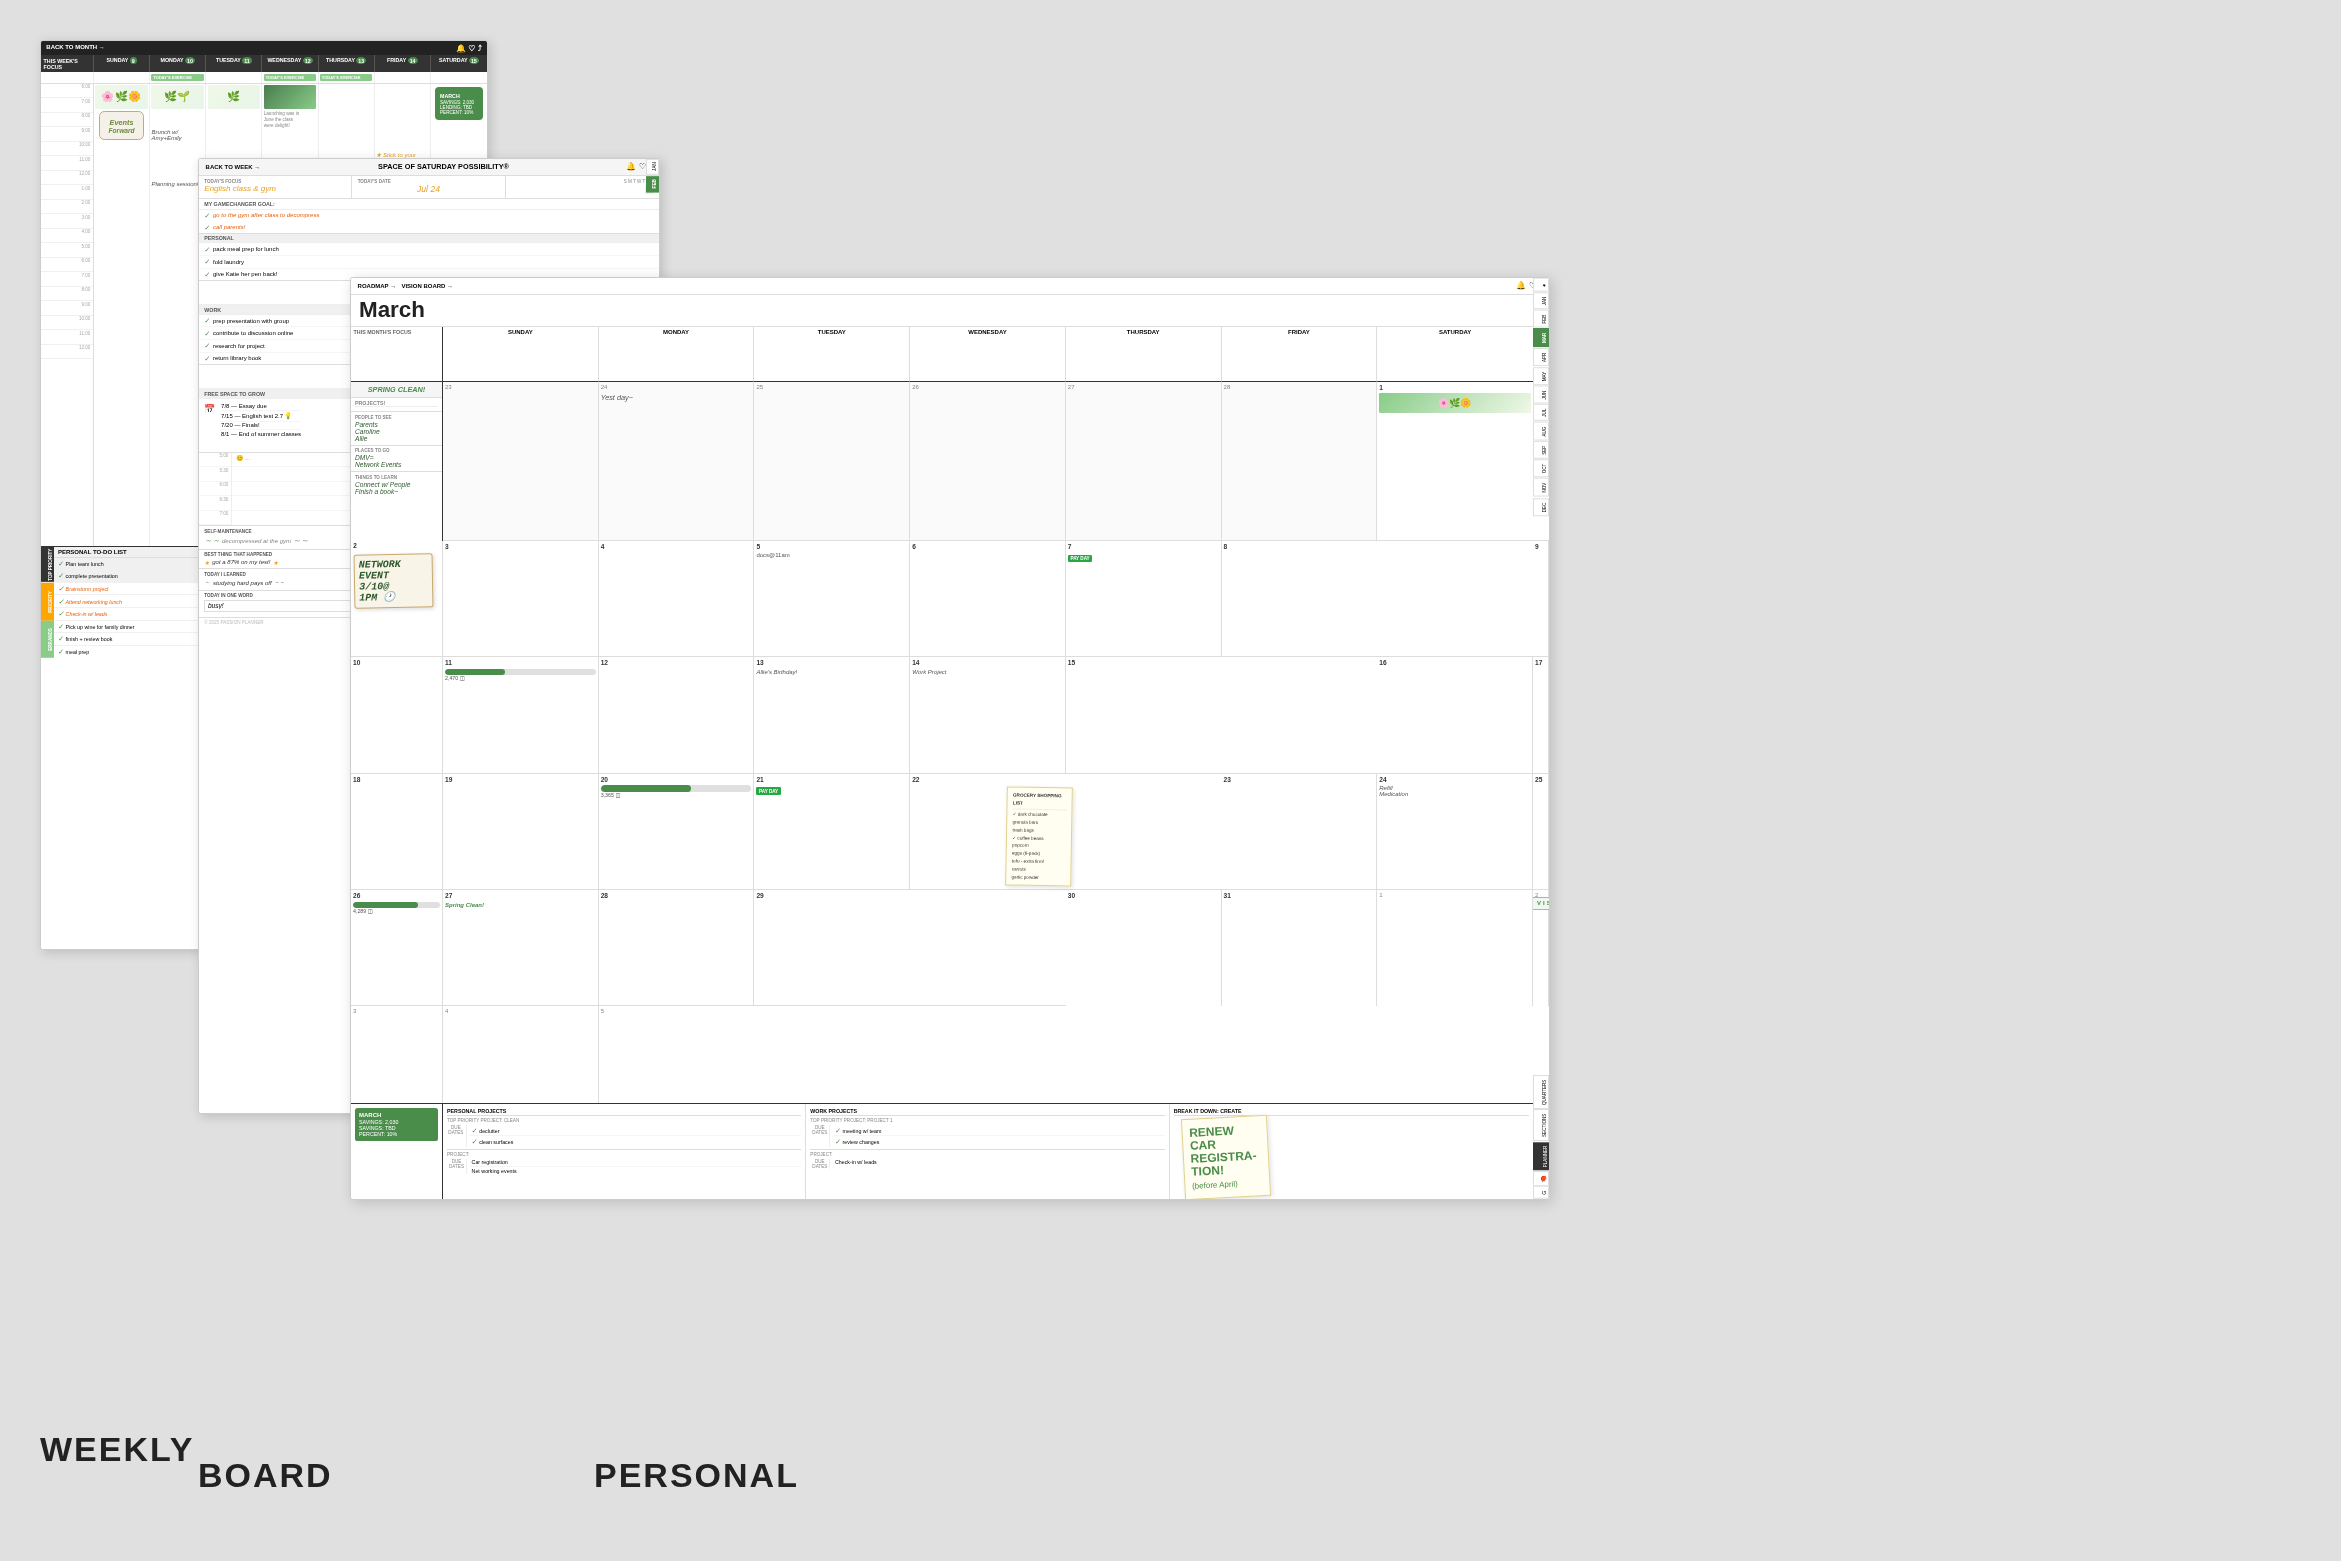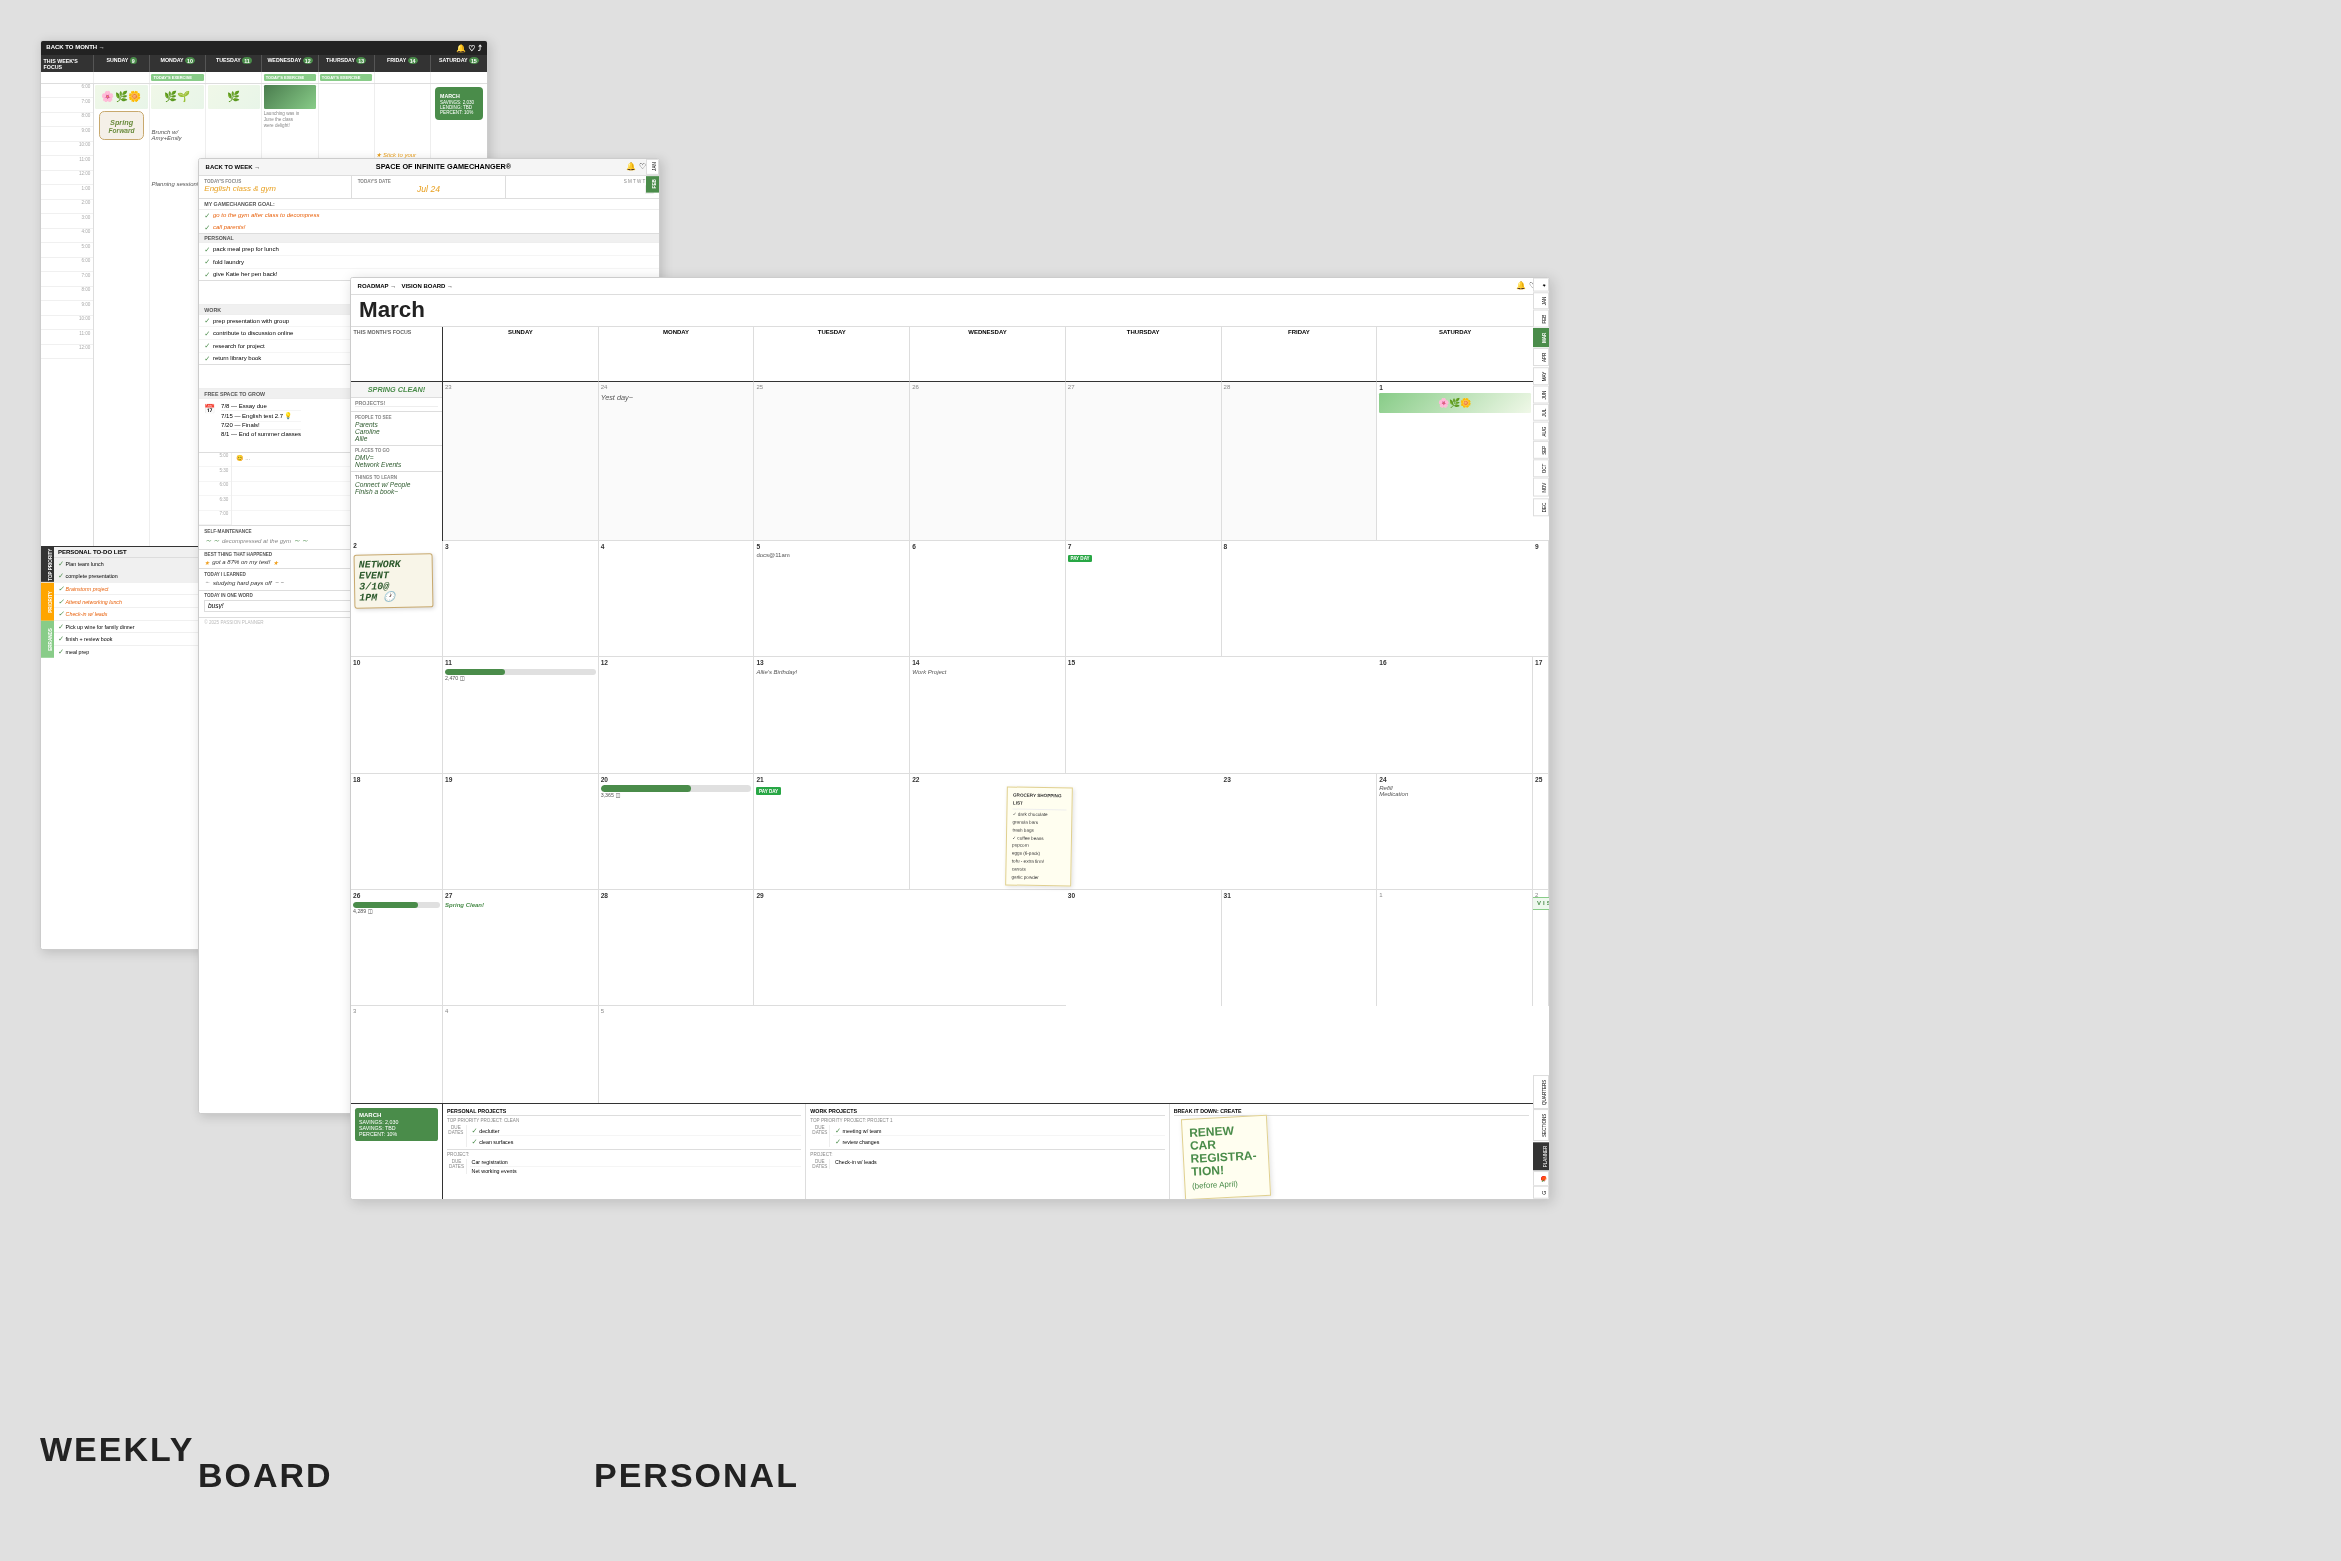--- a/index.html
+++ b/index.html
@@ -174,21 +174,21 @@
         <div style="font-size:4.6px; color:#aaa; text-align:right; padding:0.7px 2.6px; height:14.5px; border-bottom:0.7px solid #f0f0f0;">8:00</div>
         <div style="font-size:4.6px; color:#aaa; text-align:right; padding:0.7px 2.6px; height:14.5px; border-bottom:0.7px solid #f0f0f0;">9:00</div>
         <div style="font-size:4.6px; color:#aaa; text-align:right; padding:0.7px 2.6px; height:14.5px; border-bottom:0.7px solid #f0f0f0;">10:00</div>
         <div style="font-size:4.6px; color:#aaa; text-align:right; padding:0.7px 2.6px; height:14.5px; border-bottom:0.7px solid #f0f0f0;">11:00</div>
         <div style="font-size:4.6px; color:#aaa; text-align:right; padding:0.7px 2.6px; height:14.5px; border-bottom:0.7px solid #f0f0f0;">12:00</div>
       </div>
 
       <div style="border-right:0.7px solid #eee; padding:1.3px; position:relative;">
         <div style="height:24px;" class="floral-decoration">🌸🌿🌼</div>
         <div style="margin-top:2.6px;" class="spring-badge">
-          <div style="font-size:7.3px; color:#6b8c3e; font-style:italic; font-weight:bold;">Spring</div>
+          <div style="font-size:7.3px; color:#6b8c3e; font-style:italic; font-weight:bold;">Events</div>
           <div style="font-size:6.6px; color:#6b8c3e;">Forward</div>
         </div>
       </div>
 
       <div style="border-right:0.7px solid #eee; padding:1.3px;">
         <div style="height:24px;" class="floral-decoration">🌿🌱</div>
         <div style="margin-top:20px; font-size:6px; color:#555; font-style:italic;">Brunch w/ Amy+Emily</div>
         <div style="margin-top:40px; font-size:6px; color:#555; font-style:italic;">Planning session!</div>
       </div>
 
@@ -257,21 +257,21 @@
       </div>
     </div>
   </div>
 
   <div style="position:absolute; left:40px; bottom:92px; font-size:34px; font-weight:bold; color:#222; letter-spacing:2px;margin-top:28px;">WEEKLY</div>
 
   <div class="daily-planner">
 
     <div style="display:flex; justify-content:space-between; align-items:center; padding:3.3px 6.6px; border-bottom:0.7px solid #ddd; background:#f5f5f5;">
       <span style="font-size:6px; font-weight:bold; cursor:pointer;">BACK TO WEEK →</span>
-      <span style="font-size:7.3px; font-weight:bold;">SPACE OF INFINITE GAMECHANGER®</span>
+      <span style="font-size:7.3px; font-weight:bold;">SPACE OF SATURDAY POSSIBILITY®</span>
       <span style="font-size:8px;">🔔 ♡ ⤴</span>
     </div>
 
     <div style="position:absolute; right:0; top:0; width:13px; display:flex; flex-direction:column; z-index:10;">
       <div style="background:white; border:0.7px solid #ddd; writing-mode:vertical-lr; transform:rotate(180deg); font-size:4.6px; padding:2.6px 1.3px; text-align:center; margin-bottom:0.7px; cursor:pointer;">JAN</div>
       <div style="background:#4a8c4a; color:white; border:0.7px solid #4a8c4a; writing-mode:vertical-lr; transform:rotate(180deg); font-size:4.6px; padding:2.6px 1.3px; text-align:center; margin-bottom:0.7px; cursor:pointer; font-weight:bold;">FEB</div>
     </div>
 
     <div style="display:grid; grid-template-columns:1fr 1fr 1fr; border-bottom:0.7px solid #ddd; padding:0;">
       <div style="padding:3.3px 5.3px; border-right:0.7px solid #ddd;">

